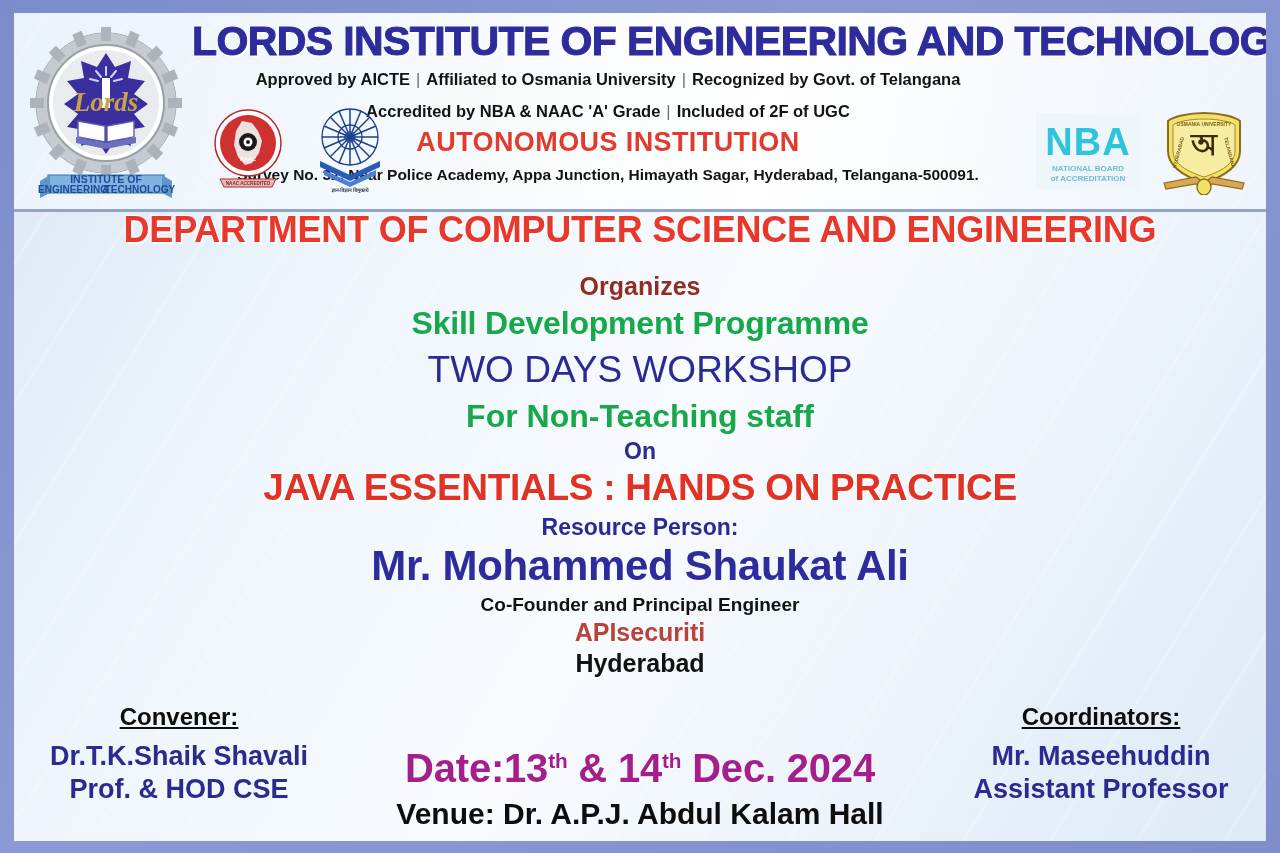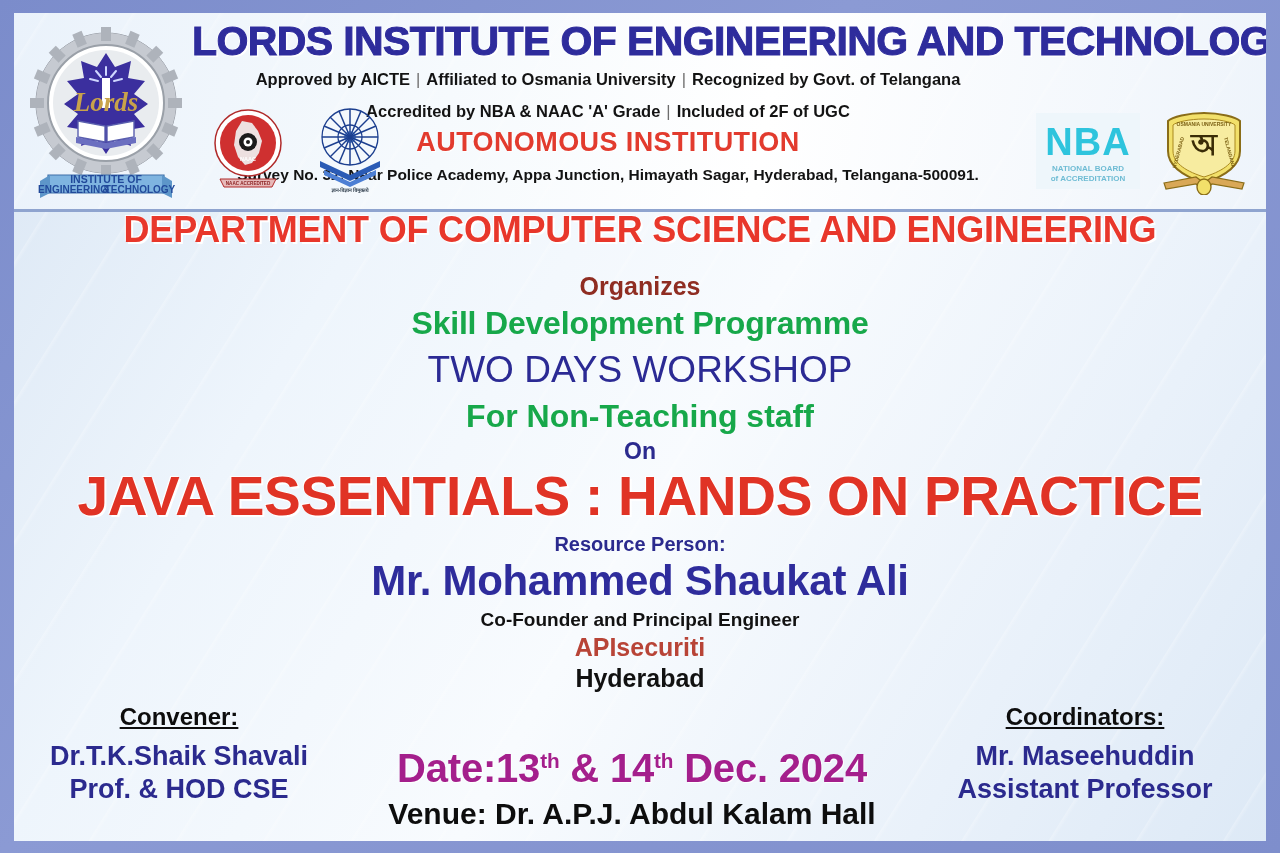--- a/index.html
+++ b/index.html
@@ -166,26 +166,26 @@
   }
   .nonteaching {
     font-size: 32px; font-weight: bold; color: #17a84a;
     margin-top: 12px;
   }
   .on-word {
     font-size: 23px; font-weight: bold; color: #2b2a8e;
     margin-top: 8px;
   }
   .java {
-    font-size: 55px; font-weight: bold; color: #e03325;
+    font-size: 37px; font-weight: bold; color: #e03325;
     margin-top: 6px; letter-spacing: -0.3px;
     text-shadow: 2px 2px 0 #ffffff, -1px -1px 0 #ffffff;
   }
   .resource-label {
-    font-size: 20px; font-weight: bold; color: #2b2a8e;
+    font-size: 23px; font-weight: bold; color: #2b2a8e;
     margin-top: 10px;
   }
   .speaker {
     font-size: 42px; font-weight: bold; color: #2e2c9c;
     margin-top: 6px; letter-spacing: -0.3px;
   }
   .designation {
     font-size: 19px; font-weight: bold; color: #111111;
     margin-top: 8px;
   }
@@ -194,21 +194,21 @@
     margin-top: 6px;
   }
   .city {
     font-size: 25px; font-weight: bold; color: #111111;
     margin-top: 6px;
   }
 
   
   .bottom-row {
     position: absolute;
-    left: 0; right: 16px; bottom: 6px;
+    left: 0; right: 0; bottom: 6px;
     display: flex;
     align-items: flex-end;
     justify-content: space-between;
     z-index: 4;
   }
   .corner-block {
     width: 330px;
     text-align: center;
     padding-bottom: 30px;
   }

